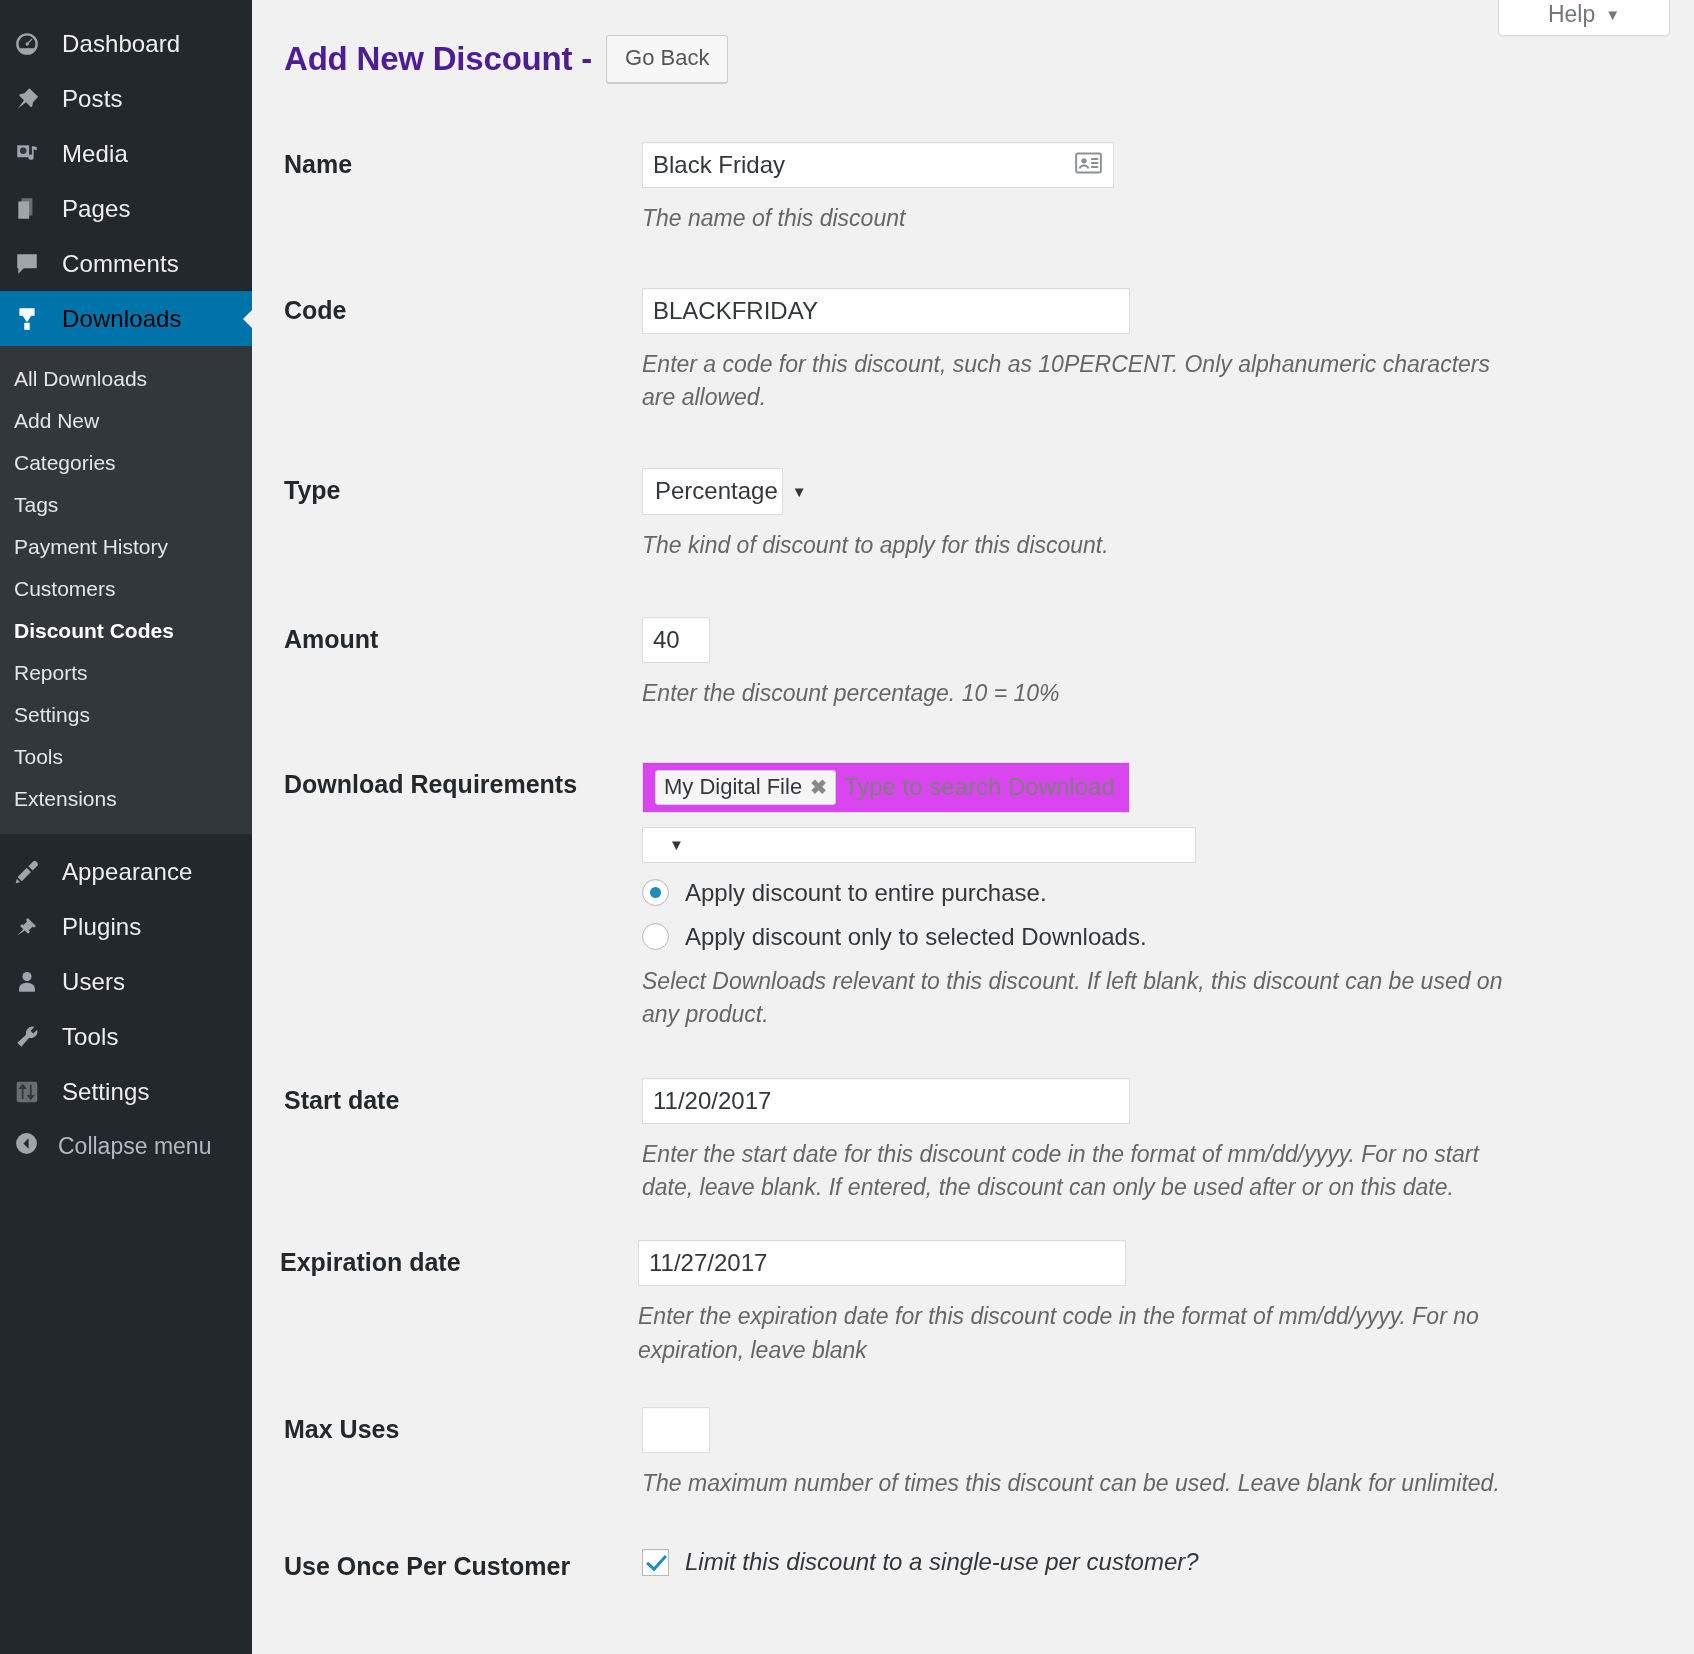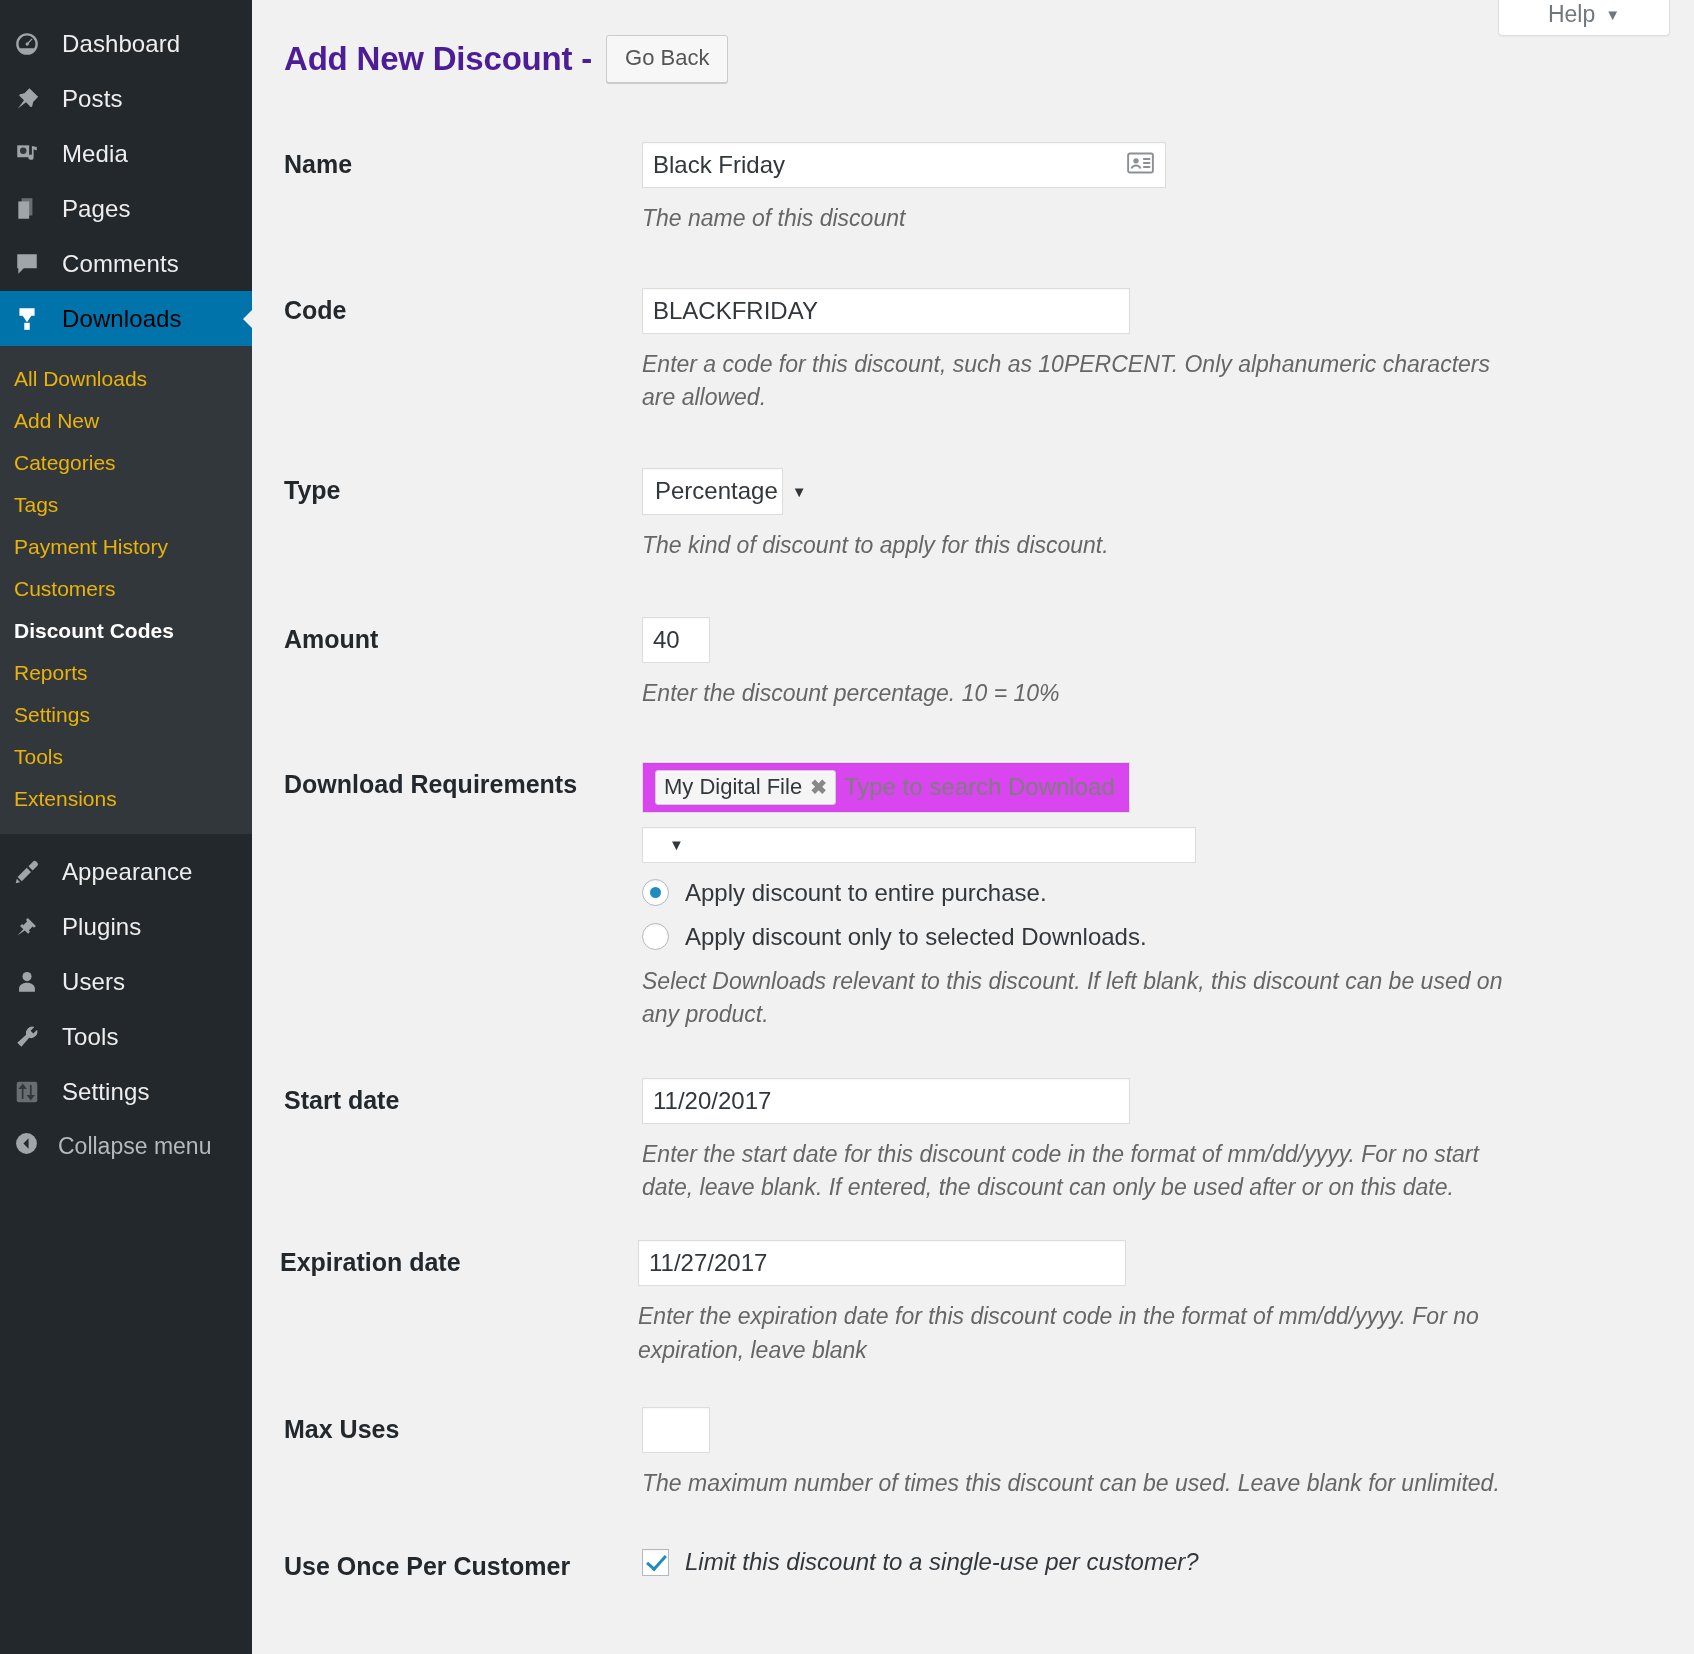--- a/index.html
+++ b/index.html
@@ -56,21 +56,21 @@
     border-width: 10px 10px 10px 0;
     border-color: transparent #f1f1f1 transparent transparent;
   }
   .submenu {
     background: #32373c;
     padding: 12px 0 14px 0;
   }
   .submenu-item {
     display: block;
     font-size: 21px;
-    color: #eab308;
+    color: #e5e5e5;
     padding: 9px 0 9px 14px;
     cursor: pointer;
   }
   .submenu-item.current { color: #ffffff; font-weight: bold; }
   .menu-sep { height: 10px; background: #23282d; }
   .collapse-item {
     display:flex; align-items:center;
     height: 54px; padding-left: 14px;
     color:#b4b9be; font-size: 23px; cursor: pointer;
   }
@@ -172,21 +172,21 @@
   input.txt::placeholder { color: #7a7a7a; }
   .input-wrap { position: relative; display: inline-block; }
   .input-wrap .field-icon {
     position: absolute;
     right: 12px;
     top: 50%;
     transform: translateY(-50%);
     color: #8c8f94;
     pointer-events: none;
   }
-  #name-input { width: 524px; }
+  #name-input { width: 472px; }
   #code-input { width: 488px; }
   #amount-input { width: 68px; }
   #start-date-input { width: 488px; }
   #expiration-date-input { width: 488px; }
   #max-uses-input { width: 68px; }
 
   .select-box {
     display: inline-flex;
     align-items: center;
     justify-content: space-between;

